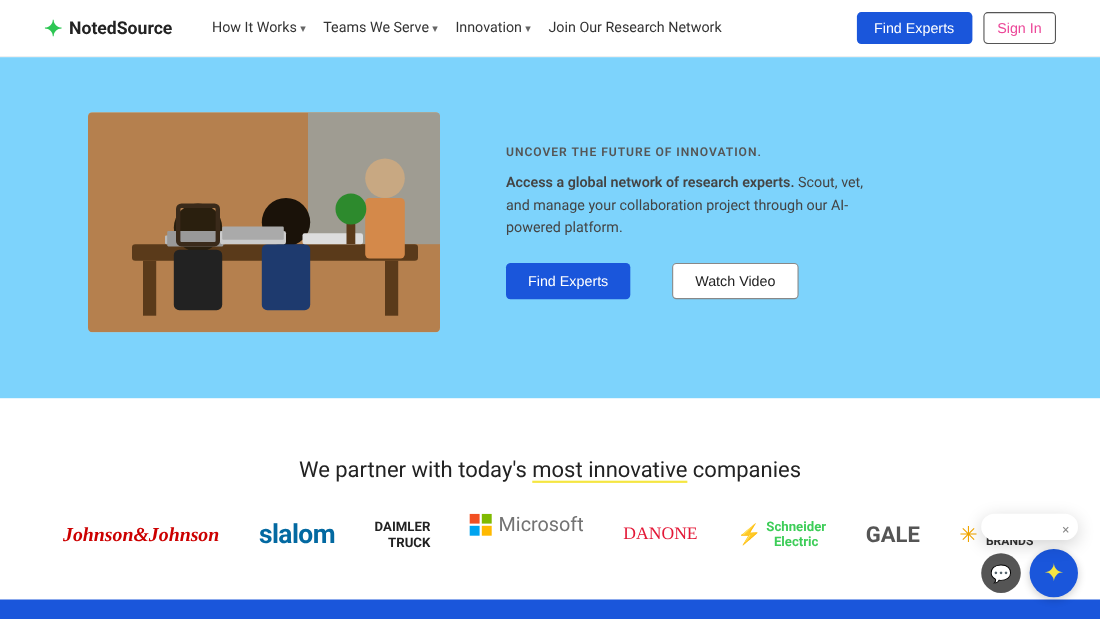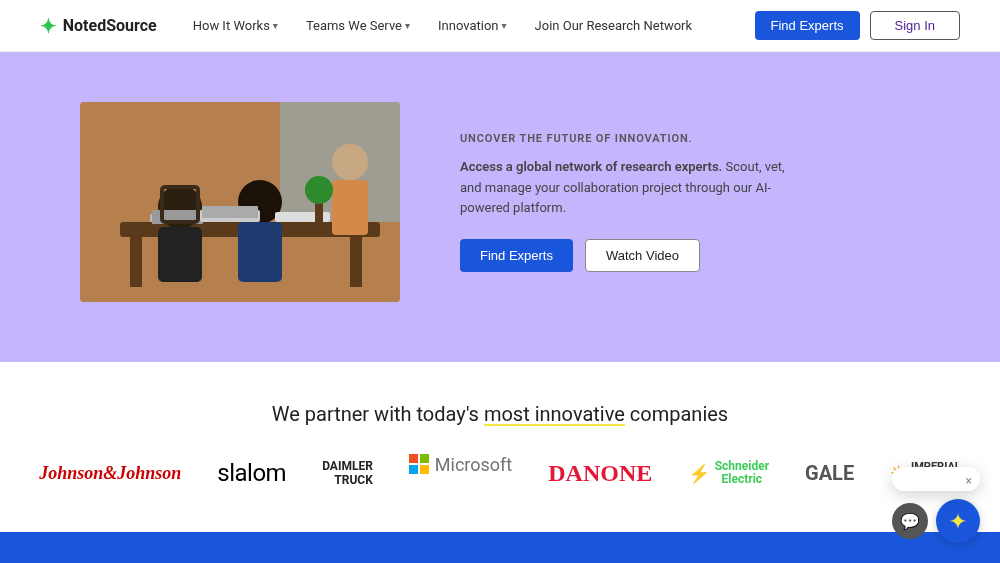--- a/index.html
+++ b/index.html
@@ -7,40 +7,40 @@
 
     
     nav {
       display: flex; align-items: center; justify-content: space-between;
       padding: 0 40px; height: 52px; background: #fff;
       border-bottom: 1px solid #eee;
     }
     .nav-left { display: flex; align-items: center; gap: 28px; }
     .logo { display: flex; align-items: center; gap: 6px; font-weight: 700; font-size: 16px; color: #222; }
     .logo-star { color: #2dc653; font-size: 20px; }
-    .nav-links { display: flex; align-items: center; gap: 12px; }
+    .nav-links { display: flex; align-items: center; gap: 0; }
     .nav-link {
       display: flex; align-items: center; gap: 3px;
       font-size: 13px; color: #333; cursor: pointer; padding: 4px 8px;
       white-space: nowrap;
     }
     .chevron { font-size: 10px; color: #666; }
     .nav-right { display: flex; align-items: center; gap: 10px; }
     .btn-find-experts {
       background: #1a56db; color: #fff; border: none; border-radius: 4px;
       padding: 7px 16px; font-size: 13px; cursor: pointer; font-weight: 500;
     }
     .btn-sign-in {
-      background: #fff; color: #4c1d95; border: 1.5px solid #555; border-radius: 4px;
-      padding: 6px 24px; font-size: 13px; cursor: pointer; font-weight: 500;
+      background: #fff; color: #ec4899; border: 1.5px solid #555; border-radius: 4px;
+      padding: 6px 12px; font-size: 13px; cursor: pointer; font-weight: 500;
     }
 
     
     .hero {
-      background: #c4b5fd; padding: 50px 80px 60px;
+      background: #7dd3fc; padding: 50px 80px 60px;
       display: flex; align-items: center; gap: 60px;
       min-height: 220px;
     }
     .hero-image {
       width: 320px; min-width: 280px; height: 200px; border-radius: 4px;
       overflow: hidden; background: #c8b99a; flex-shrink: 0;
     }
     
     .hero-image svg { width: 100%; height: 100%; }
     .hero-text { flex: 1; }
@@ -56,49 +56,49 @@
     }
     .hero-subtitle { font-size: 13px; color: #444; line-height: 1.6; margin-bottom: 20px; max-width: 340px; margin-top: 12px; }
     .hero-subtitle strong { font-weight: 600; }
     .hero-btns { display: flex; gap: 12px; }
     .btn-primary {
       background: #1a56db; color: #fff; border: none; border-radius: 4px;
       padding: 9px 20px; font-size: 13px; cursor: pointer; font-weight: 500;
     }
     .btn-secondary {
       background: #fff; color: #222; border: 1.5px solid #888; border-radius: 4px;
-      padding: 8px 20px; font-size: 13px; cursor: pointer; font-weight: 500;
-    }
-
-    
-    .partners { background: #fff; padding: 40px 24px; text-align: center; }
+      padding: 8px 20px; font-size: 13px; cursor: pointer; font-weight: 500; margin-left: 26px;
+    }
+
+    
+    .partners { background: #fff; padding: 40px 24px; text-align: center; margin-top: 13px; }
     .partners-title { font-size: 20px; color: #222; margin-bottom: 28px; font-weight: 400; }
     .partners-title em { font-style: normal; text-decoration: underline; text-decoration-color: #f5e642; text-underline-offset: 3px; }
     .logos-row {
       display: flex; align-items: center; justify-content: center;
       gap: 36px; flex-wrap: nowrap; overflow: hidden;
     }
     .logo-item { display: flex; align-items: center; justify-content: center; height: 38px; }
 
     
     .logo-jj { color: #cc0000; font-family: Liberation Serif, serif; font-size: 18px; font-style: italic; font-weight: 600; white-space: nowrap; }
     
-    .logo-slalom { color: #000000; font-size: 24px; font-weight: 400; letter-spacing: -0.5px; }
+    .logo-slalom { color: #0369a1; font-size: 24px; font-weight: 700; letter-spacing: -0.5px; }
     
     .logo-daimler { font-size: 12px; font-weight: 700; text-align: right; color: #222; line-height: 1.2; }
     
     .logo-ms { display: flex; align-items: flex-start; gap: 6px; }
     .ms-grid { display: grid; grid-template-columns: 1fr 1fr; gap: 2px; width: 20px; height: 20px; }
     .ms-r { background: #f25022; }
     .ms-g { background: #7fba00; }
     .ms-b { background: #00a4ef; }
     .ms-y { background: #ffb900; }
     .ms-label { font-size: 18px; color: #737373; font-weight: 400; }
     
-    .logo-danone { font-size: 24px; font-weight: 700; color: #e31837; font-family: serif; }
+    .logo-danone { font-size: 16px; font-weight: 400; color: #e31837; font-family: serif; }
     
     .logo-schneider { display: flex; align-items: center; gap: 4px; }
     .schneider-icon { color: #3dcd58; font-size: 18px; }
     .schneider-label { font-size: 12px; font-weight: 700; color: #3dcd58; line-height: 1.1; text-align: center; }
     
     .logo-gale { font-size: 20px; font-weight: 700; color: #555; }
     
     .logo-imperial { display: flex; align-items: center; gap: 4px; }
     .imperial-sun { color: #f0a500; font-size: 20px; }
     .imperial-label { font-size: 11px; font-weight: 700; color: #333; line-height: 1.1; }

